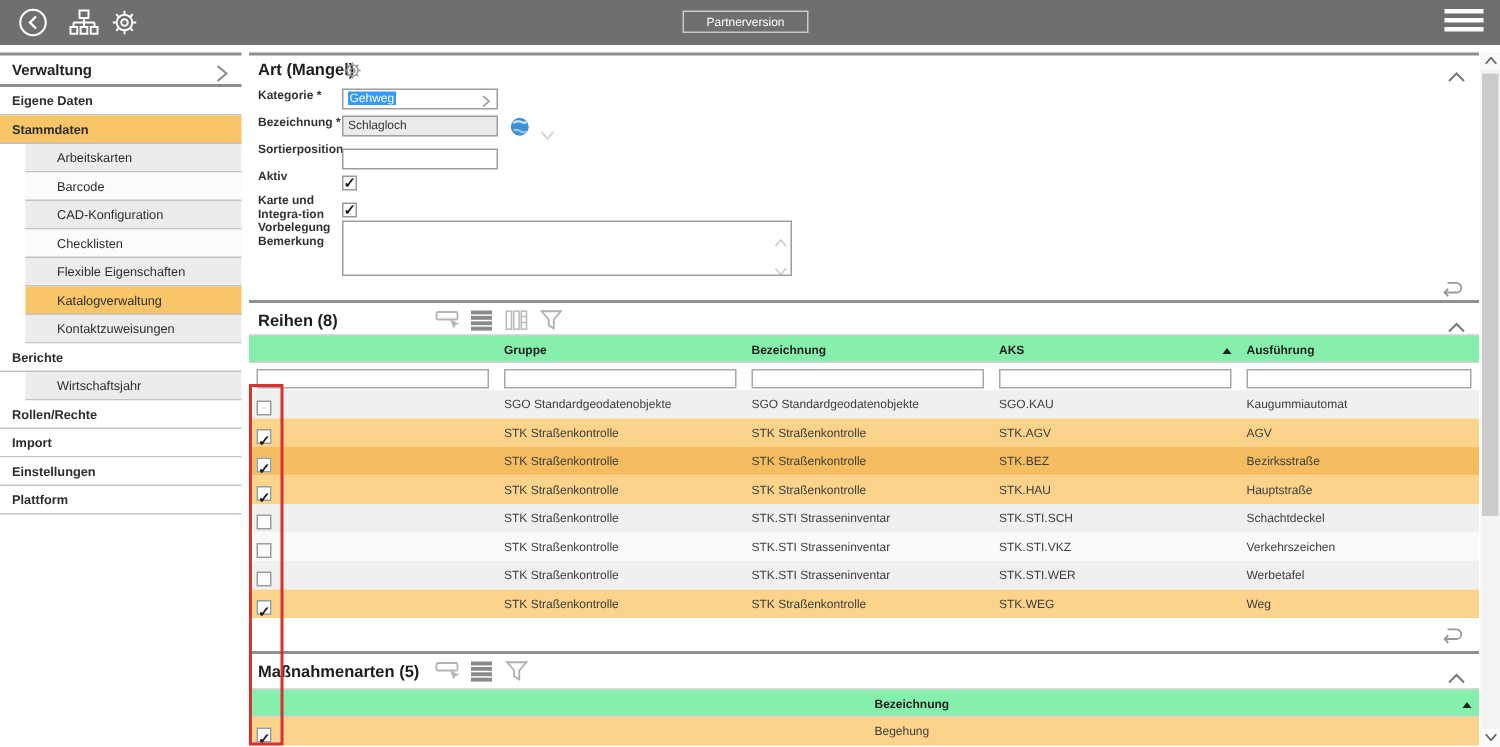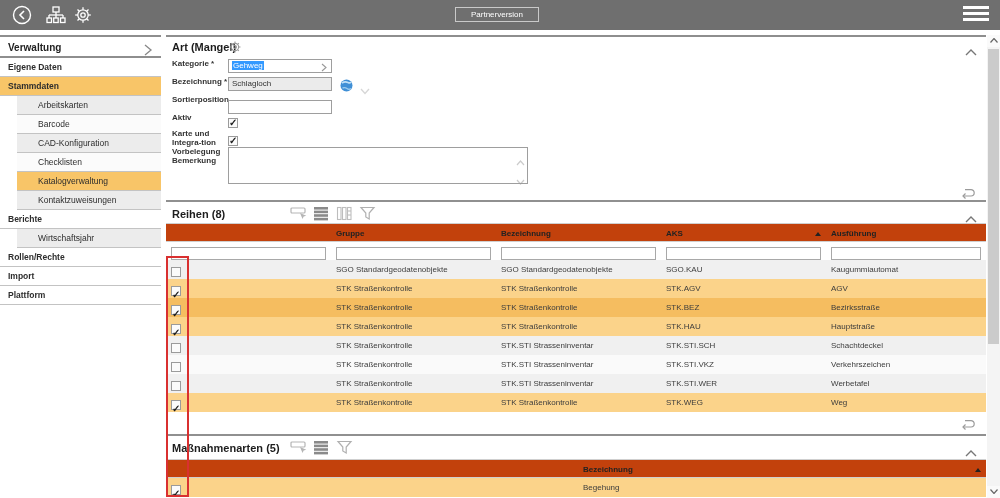--- a/index.html
+++ b/index.html
@@ -63,21 +63,21 @@
 
   
   .sec-reihen { position:absolute; left:0; top:167px; width:820px; height:232px; border-bottom:2px solid #909090; }
   .sec-mass { position:absolute; left:0; top:401px; width:820px; height:62px; }
   .sec-reihen .sec-title, .sec-mass .sec-title { position:absolute; left:6px; top:4px; }
   .tbl-tools { position:absolute; left:124px; top:2px; display:flex; gap:6px; }
   .tool { width:17px; height:15px; cursor:pointer; }
 
   .grid5 { display:grid; grid-template-columns:165px 165px 165px 165px 160px; }
   .grid2 { display:grid; grid-template-columns:412px 408px; }
-  .thead { position:absolute; left:0; width:820px; height:19px; background:#c2410c;
+  .thead { position:absolute; left:0; width:820px; height:19px; background:#86efac;
     border-top:1px solid #cfcfcf; border-bottom:1px solid #cfcfcf; }
   .th { font-size:8px; font-weight:bold; color:#222; line-height:19px; padding:0 5px;
     display:flex; justify-content:space-between; align-items:center; }
   .sort-asc { width:0; height:0; border-left:3px solid transparent; border-right:3px solid transparent;
     border-bottom:4px solid #222; }
   .tfilter { position:absolute; left:0; width:820px; height:18px; background:#fff; }
   .tfilter input { margin:2px 5px 0 5px; height:13px; width:calc(100% - 10px);
     border:1px solid #a8a8a8; font-size:8px; font-family:"Liberation Sans",sans-serif; }
   .tbody { position:absolute; left:0; width:820px; }
   .t-row { height:19px; cursor:pointer; }
@@ -153,26 +153,28 @@
           <polyline points="2,1 8,6 2,11" fill="none" stroke="#888" stroke-width="1.3"></polyline>
         </svg>
     </span>
   </div>
   <div class="sb-item lvl0">Eigene Daten</div>
   <div class="sb-item lvl0 sel">Stammdaten</div>
   <div class="sb-item lvl1 shade">Arbeitskarten</div>
   <div class="sb-item lvl1">Barcode</div>
   <div class="sb-item lvl1 shade">CAD-Konfiguration</div>
   <div class="sb-item lvl1">Checklisten</div>
+  <div class="sb-item lvl1 shade">Flexible Eigenschaften</div>
   <div class="sb-item lvl1 sel">Katalogverwaltung</div>
   <div class="sb-item lvl1 shade">Kontaktzuweisungen</div>
   <div class="sb-item lvl0">Berichte</div>
   <div class="sb-item lvl1 shade">Wirtschaftsjahr</div>
   <div class="sb-item lvl0">Rollen/Rechte</div>
   <div class="sb-item lvl0">Import</div>
+  <div class="sb-item lvl0">Einstellungen</div>
   <div class="sb-item lvl0">Plattform</div>
 </div>
 
 <div class="main">
 
   <div class="sec-form">
     <div class="sec-title">Art (Mangel)</div>
     <div class="form-gear">
       <svg width="14" height="14" viewBox="0 0 20 20" stroke="#9a9a9a" fill="none" stroke-width="1.5">
         <circle cx="10" cy="10" r="5.2"></circle>

